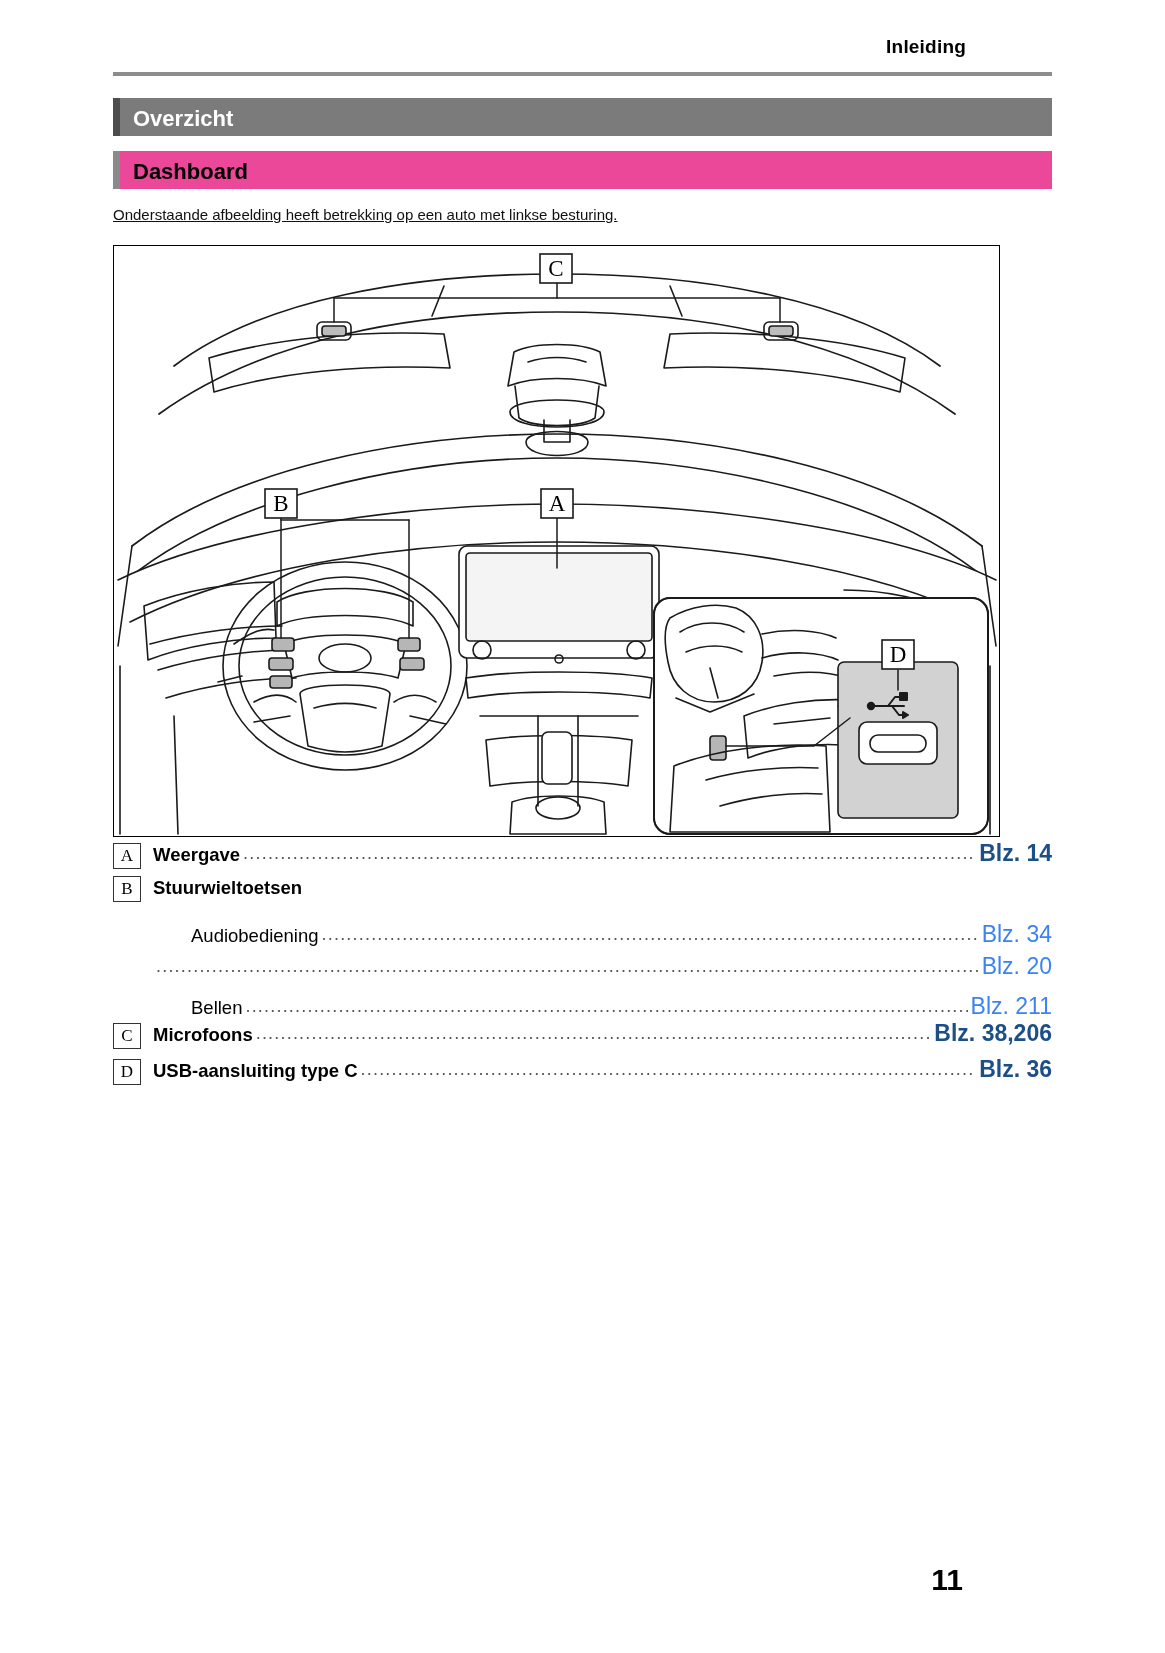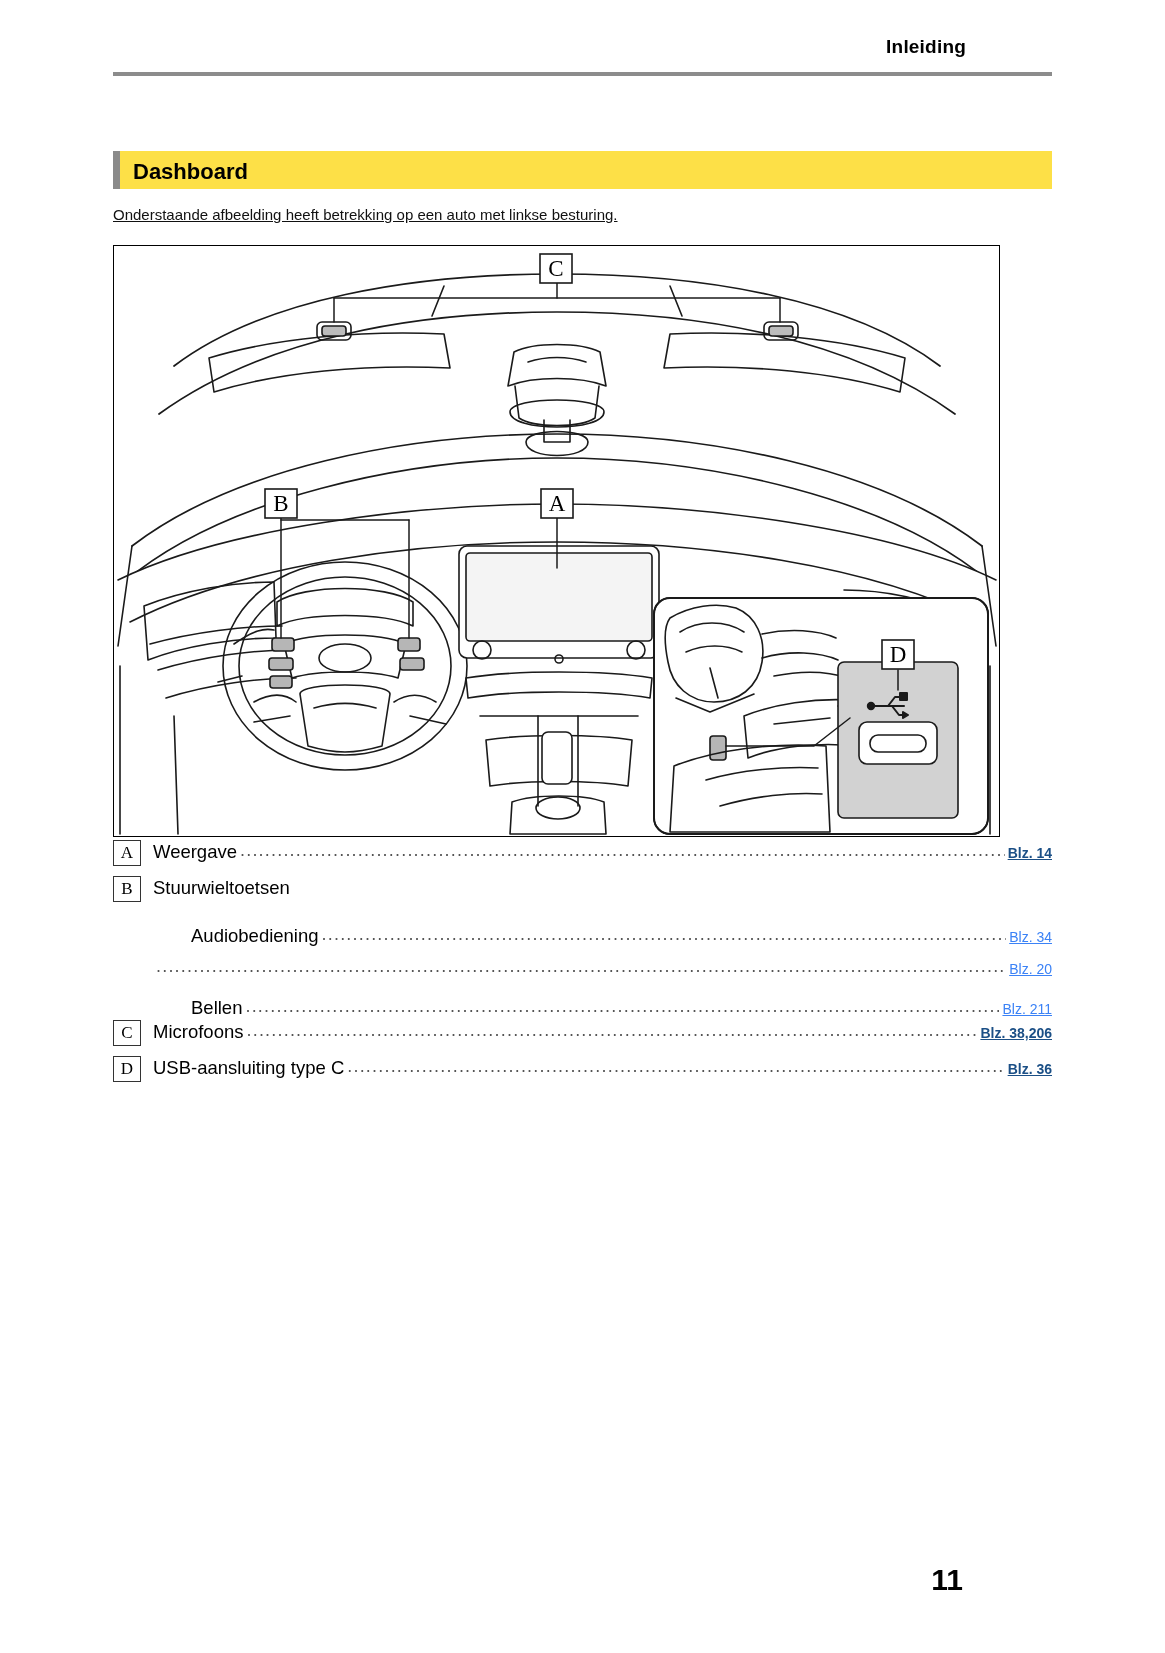--- a/index.html
+++ b/index.html
@@ -60,21 +60,21 @@
     color: #ffffff;
     font-size: 22px;
     font-weight: bold;
   }
   .bar-dashboard {
     position: absolute;
     left: 113px;
     top: 151px;
     width: 939px;
     height: 38px;
-    background: #fde047;
+    background: #ec4899;
   }
   .bar-dashboard .accent {
     position: absolute;
     left: 0; top: 0;
     width: 7px; height: 38px;
     background: #8a8a8a;
   }
   .bar-dashboard .label {
     position: absolute;
     left: 20px;
@@ -127,46 +127,45 @@
     line-height: 23px;
     text-align: center;
     margin-right: 12px;
     flex: 0 0 auto;
     font-family: "Liberation Serif", serif;
     background: #fff;
   }
   .key.invisible { visibility: hidden; }
   .item-label {
     font-size: 18.5px;
-    font-weight: normal;
+    font-weight: bold;
     white-space: nowrap;
   }
   .item-label.plain {
     font-weight: normal;
     font-size: 18.5px;
     margin-top: 13px;
   }
   .dots {
     flex: 1 1 auto;
     overflow: hidden;
     white-space: nowrap;
     margin: 0 3px;
     color: #555;
     font-size: 18px;
     letter-spacing: 1.2px;
     position: relative;
     bottom: 2px;
   }
   .page-ref {
-    font-size: 14px;
+    font-size: 23px;
     font-weight: bold;
     color: #1b4f86;
     white-space: nowrap;
     flex: 0 0 auto;
-    text-decoration: underline;
   }
   .page-ref.plain {
     font-weight: normal;
     color: #3b82f6;
   }
   .indent {
     margin-left: 38px;
   }
   
   .page-number {
@@ -178,20 +177,24 @@
   }
 </style>
 </head>
 <body>
 
 <div class="page">
 
   <div class="header-title">Inleiding</div>
   <div class="header-rule"></div>
 
+  <div class="bar-overzicht">
+    <div class="accent"></div>
+    <div class="label">Overzicht</div>
+  </div>
 
   <div class="bar-dashboard">
     <div class="accent"></div>
     <div class="label">Dashboard</div>
   </div>
 
   <div class="intro">Onderstaande afbeelding heeft betrekking op een auto met linkse besturing.</div>
 
   <div class="figure">
     <svg width="885" height="590" viewBox="0 0 885 590" xmlns="http://www.w3.org/2000/svg">

